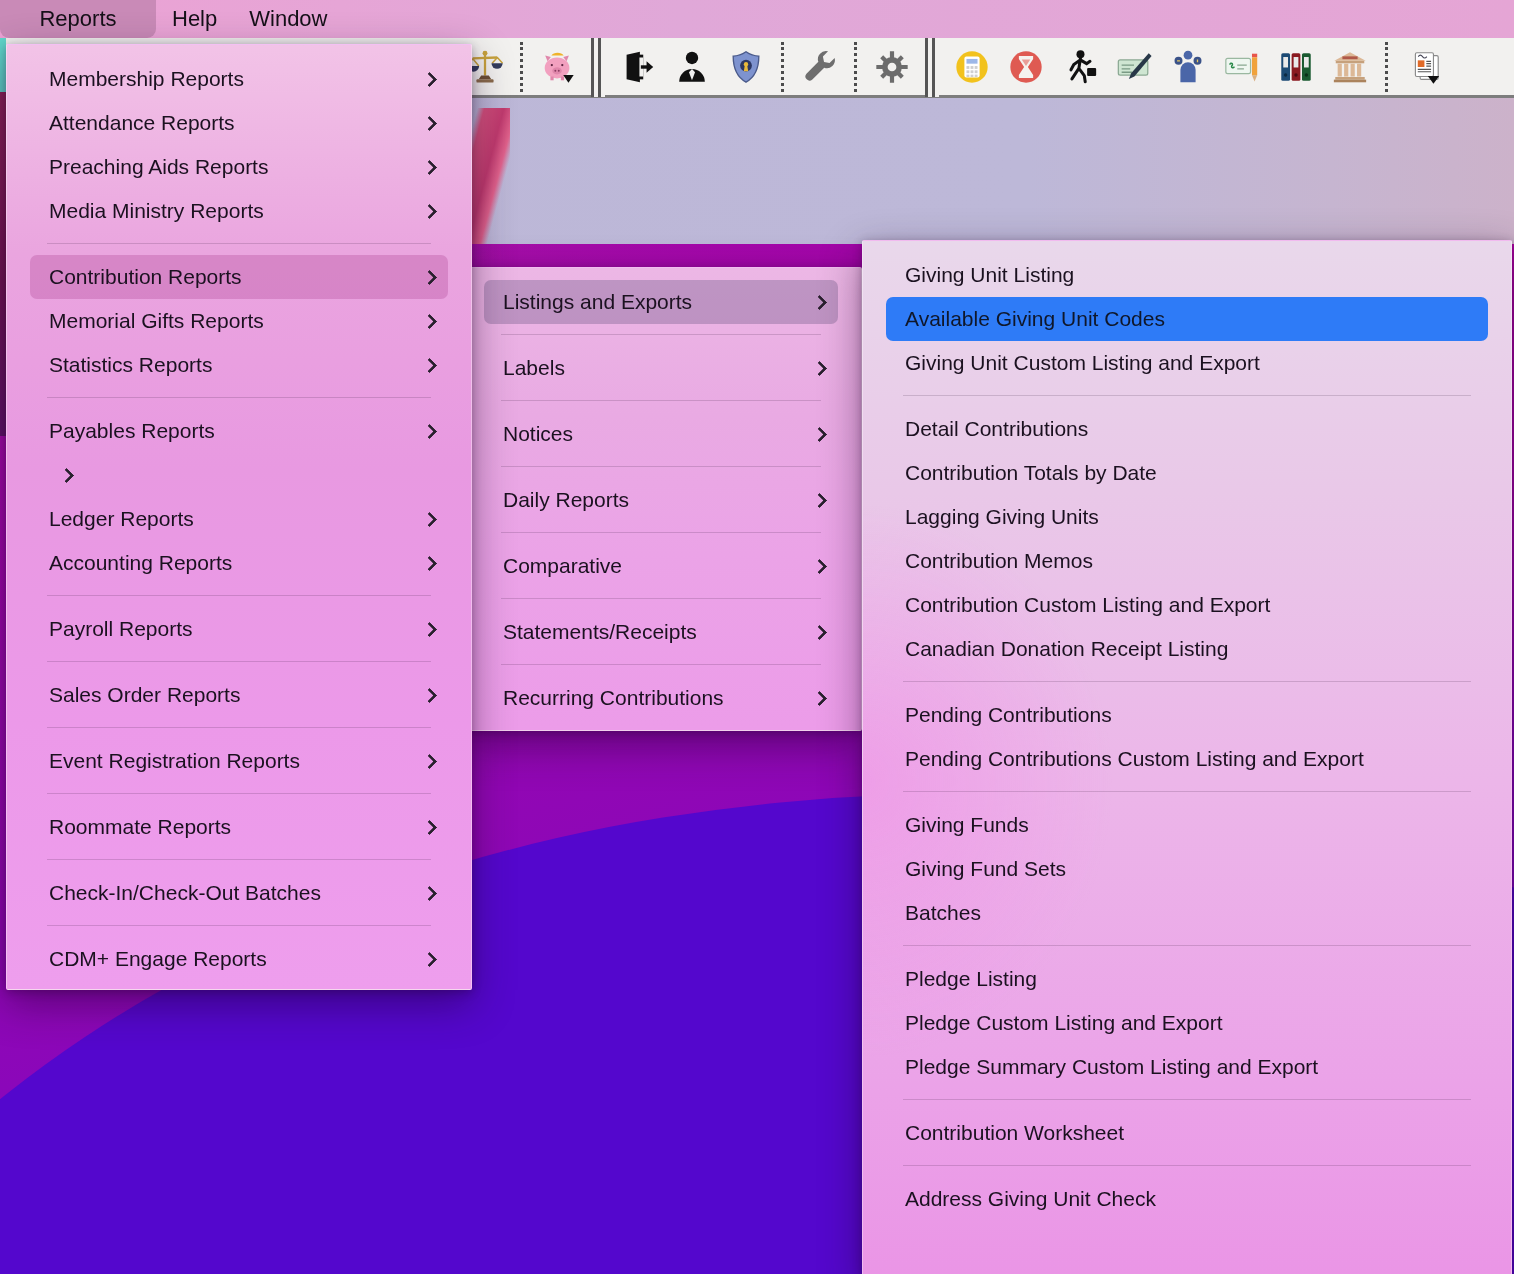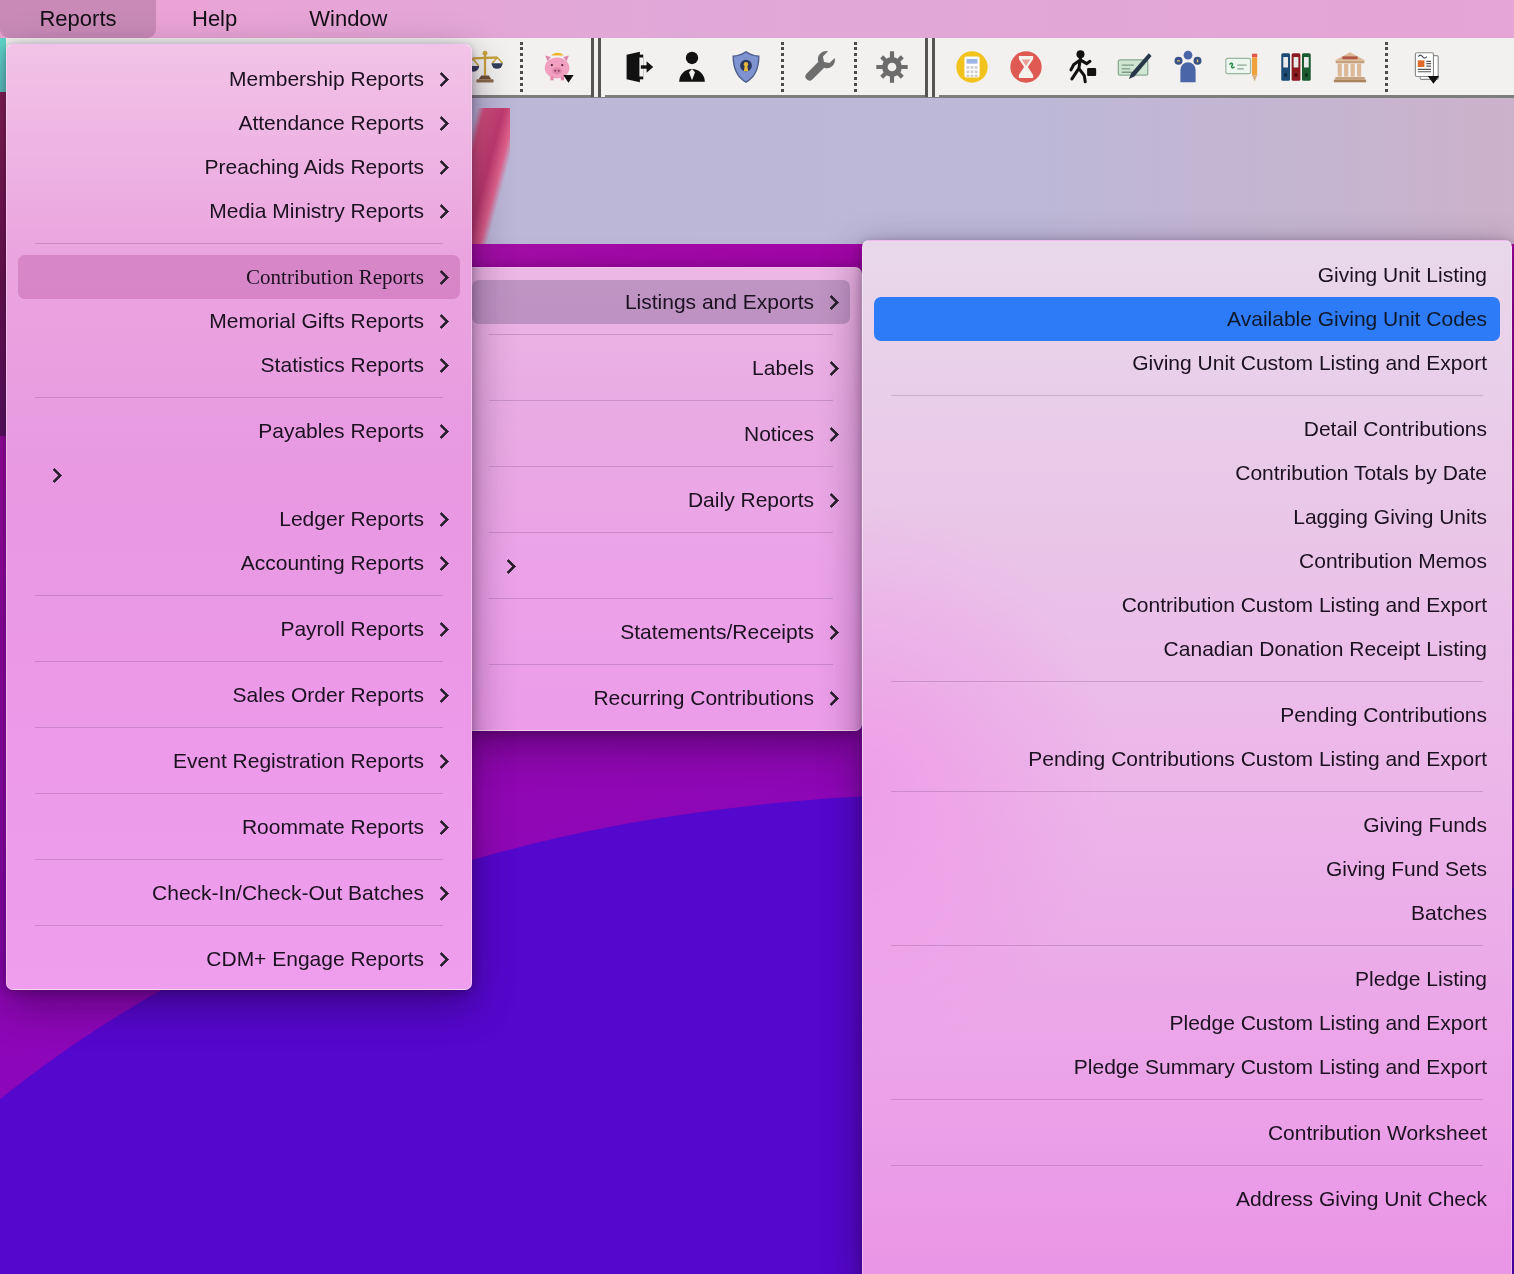--- a/index.html
+++ b/index.html
@@ -25,54 +25,54 @@
     background: linear-gradient(105deg, rgba(212,80,124,0) 22%, #d4507c 30%, #c03a6e 52%, #e0628c 66%, rgba(224,98,140,0) 74%); }
   .sliver-teal { position: absolute; left: 0; top: 38px; width: 7px; height: 54px; z-index: 3; background: #5fd7cb; }
   .sliver-magenta { position: absolute; left: 0; top: 92px; width: 7px; height: 344px; z-index: 3;
     background: linear-gradient(180deg, #8c2458 0%, #701453 55%, #5e1468 100%); }
 
   
   .menubar { position: absolute; left: 0; top: 0; width: 100%; height: 38px; z-index: 15;
     background: linear-gradient(90deg, #eca2d4 0%, #e0a8d8 45%, #e5a5d5 100%);
     display: flex; align-items: stretch; }
   .menubar-item { display: flex; align-items: center; justify-content: center;
-    font-size: 22px; color: #151018; padding: 0 36px; cursor: default; }
+    font-size: 22px; color: #151018; padding: 0 16px; cursor: default; }
   .menubar-item.selected { width: 156px; padding: 0; background: #c98ab7;
     border-radius: 0 0 9px 9px; }
 
   
   .toolbar { position: absolute; left: 6px; top: 38px; right: 0; height: 60px; z-index: 5;
     background: #f2f1ef;
     border-bottom: 3px solid #7d7d7d;
     display: flex; align-items: center;
     padding-left: 452px; }
   .tb-icon { width: 38px; height: 42px; margin: 0 8px; position: relative; flex: 0 0 auto; }
   .tb-icon svg { width: 100%; height: 100%; display: block; }
   .tb-dotsep { width: 0; height: 50px; border-left: 3px dotted #4c4c4c; margin: 0 8px; flex: 0 0 auto; }
   .tb-groupsep { width: 14px; height: 60px; margin: 0 6px; flex: 0 0 auto;
     background: linear-gradient(90deg, #555 0 3px, #f2f1ef 3px 7px, #555 7px 10px, #f2f1ef 10px 14px); }
 
   
-  .menu-panel { position: absolute; border-radius: 7px;
+  .menu-panel { position: absolute; border-radius: 2px;
     box-shadow: 0 14px 42px rgba(30,0,40,0.45), 0 2px 10px rgba(30,0,40,0.3);
     border: 1px solid rgba(255,255,255,0.35);
-    padding: 12px 4px; z-index: 30; text-align: right; }
+    padding: 12px 16px; z-index: 30; }
   #reports-menu { left: 6px; top: 44px; width: 466px; height: 946px; z-index: 40;
     background: linear-gradient(180deg, #f2c3e7 0%, #eaa5df 22%, #e899e1 45%, #ec99e9 72%, #ee9eed 100%); }
   #contribution-submenu { left: 460px; top: 243px; width: 402px; height: 464px; z-index: 30;
     background: linear-gradient(180deg, #ecb7e5 0%, #e9aae3 32%, #eba3e7 62%, #ec9ce9 100%); margin-top: 24px; }
   #listings-submenu { left: 862px; top: 240px; width: 650px; height: 1040px; z-index: 35;
     background:
       radial-gradient(55% 38% at 0% 52%, rgba(240,135,230,0.50), rgba(240,135,230,0) 70%),
       linear-gradient(180deg, #e9d8eb 0%, #e9c8e8 24%, #ecb6e9 52%, #eba2e8 82%, #ea95e6 100%); }
 
   .menu-item { height: 44px; margin: 0 7px; padding: 0 13px 0 19px; border-radius: 7px;
     display: flex; align-items: center; font-size: 21px; color: #1b1120; cursor: default; }
   .menu-item .mi-label { flex: 1 1 auto; white-space: nowrap; overflow: hidden; }
-  .menu-item.hl-pink { background: rgba(158,42,128,0.25); font-family: Liberation Serif, serif; }
+  .menu-item.hl-pink { background: rgba(158,42,128,0.25); }
   .menu-item.hl-gray { background: rgba(104,84,128,0.34); }
   .menu-item.hl-blue { background: #2e7bf7; color: #0f172a; }
   .menu-sep { height: 1px; margin: 10px 24px 11px 24px; background: rgba(40,10,45,0.16); }
   .chevron-right-icon { width: 11px; height: 11px; flex: 0 0 auto; margin-left: 12px;
     border-top: 3px solid #29202e; border-right: 3px solid #29202e;
     transform: rotate(45deg); border-radius: 1px; }
 </style>
 </head>
 <body>
 
@@ -356,20 +356,21 @@
       <span class="mi-label">Notices</span>
       <span class="chevron-right-icon"></span>
     </div>
     <div class="menu-sep"></div>
     <div class="menu-item">
       <span class="mi-label">Daily Reports</span>
       <span class="chevron-right-icon"></span>
     </div>
     <div class="menu-sep"></div>
     <div class="menu-item">
+      <span class="mi-label">Comparative</span>
       <span class="chevron-right-icon"></span>
     </div>
     <div class="menu-sep"></div>
     <div class="menu-item">
       <span class="mi-label">Statements/Receipts</span>
       <span class="chevron-right-icon"></span>
     </div>
     <div class="menu-sep"></div>
     <div class="menu-item">
       <span class="mi-label">Recurring Contributions</span>

